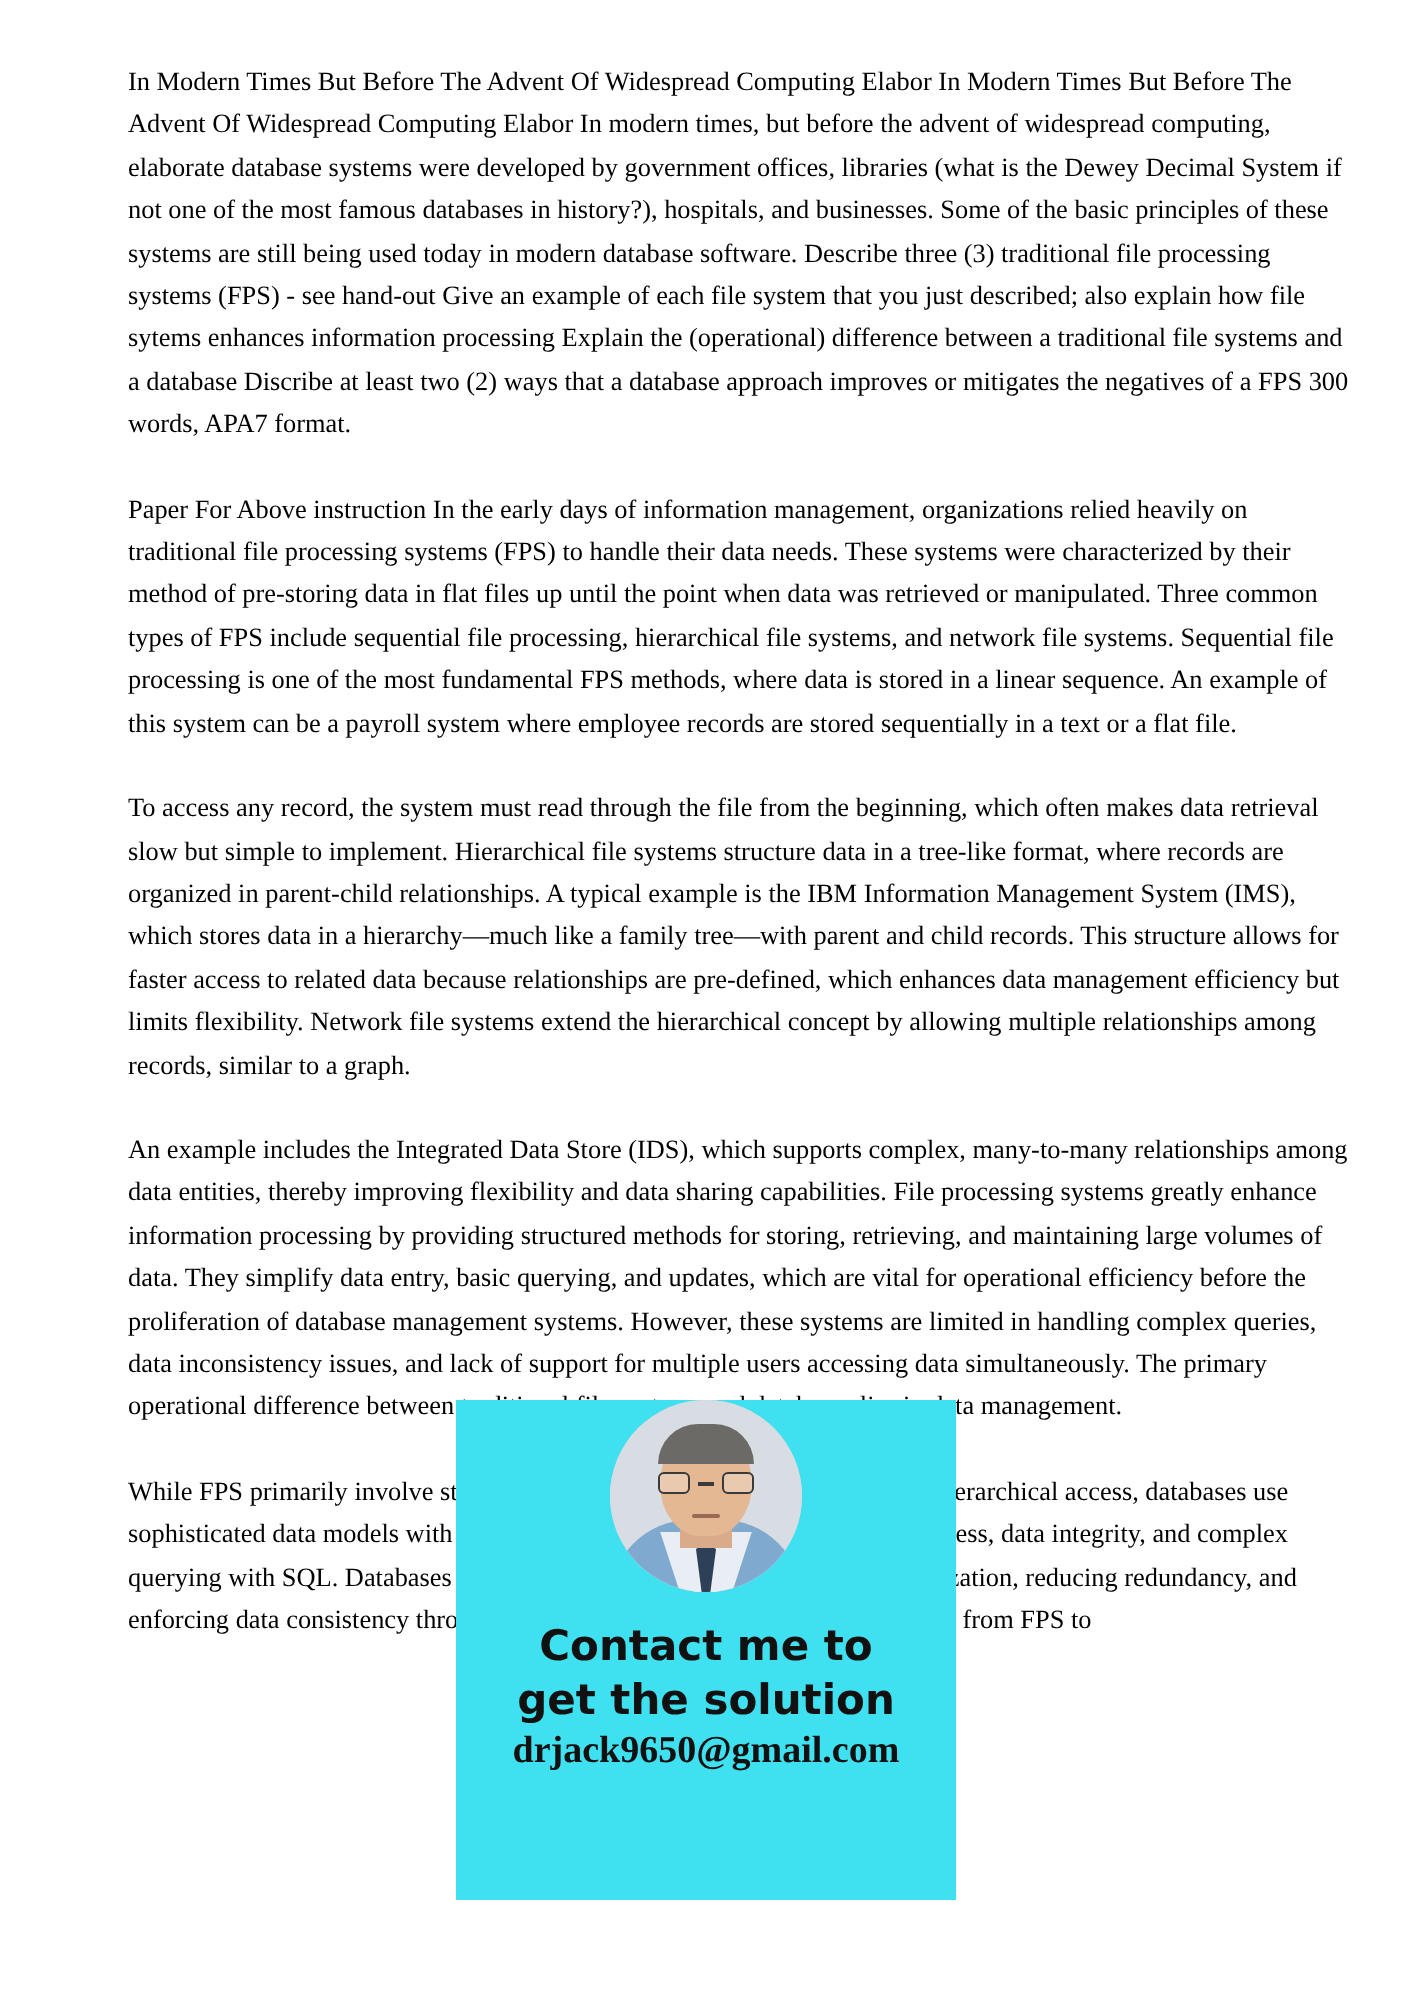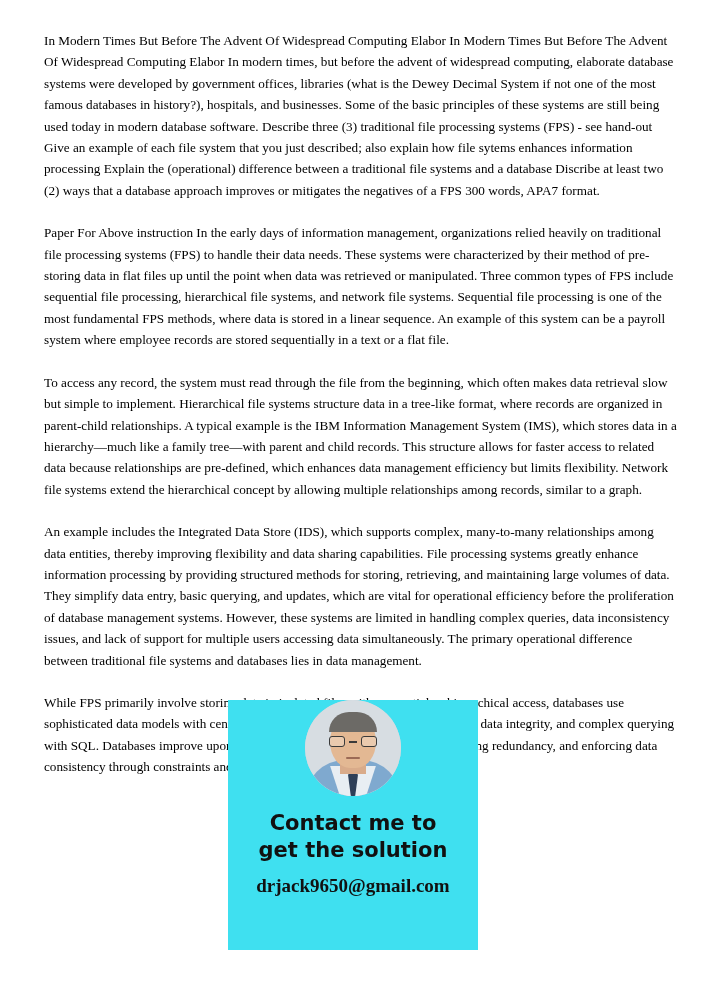--- a/index.html
+++ b/index.html
@@ -14,21 +14,21 @@
     position: relative;
     font-family: "Liberation Serif", serif;
     color: #000000;
     overflow: hidden;
   }
   #doc {
     position: absolute;
     left: 0; top: 0;
     width: 708px;
     height: 1000px;
-    padding: 30px 28px 0 44px;
+    padding: 30px 28px 0 64px;
   }
   .para {
     font-family: "Liberation Serif", serif;
     font-size: 13.2px;
     line-height: 21.4px;
     text-align: left;
     margin: 0 0 21px 0;
     color: #000;
     max-width: 634px;
   }
@@ -146,21 +146,20 @@
     margin-top: 14px;
     font-family: "DejaVu Sans", sans-serif;
     font-weight: bold;
     font-size: 21px;
     line-height: 27px;
     color: #111111;
     text-align: center;
     white-space: pre-line;
   }
   #overlay-email {
-    margin-top: 10px;
     font-family: "Liberation Serif", serif;
     font-weight: bold;
     font-size: 19px;
     line-height: 24px;
     color: #111111;
     text-align: center;
   }
 </style>
 </head>
 <body>

